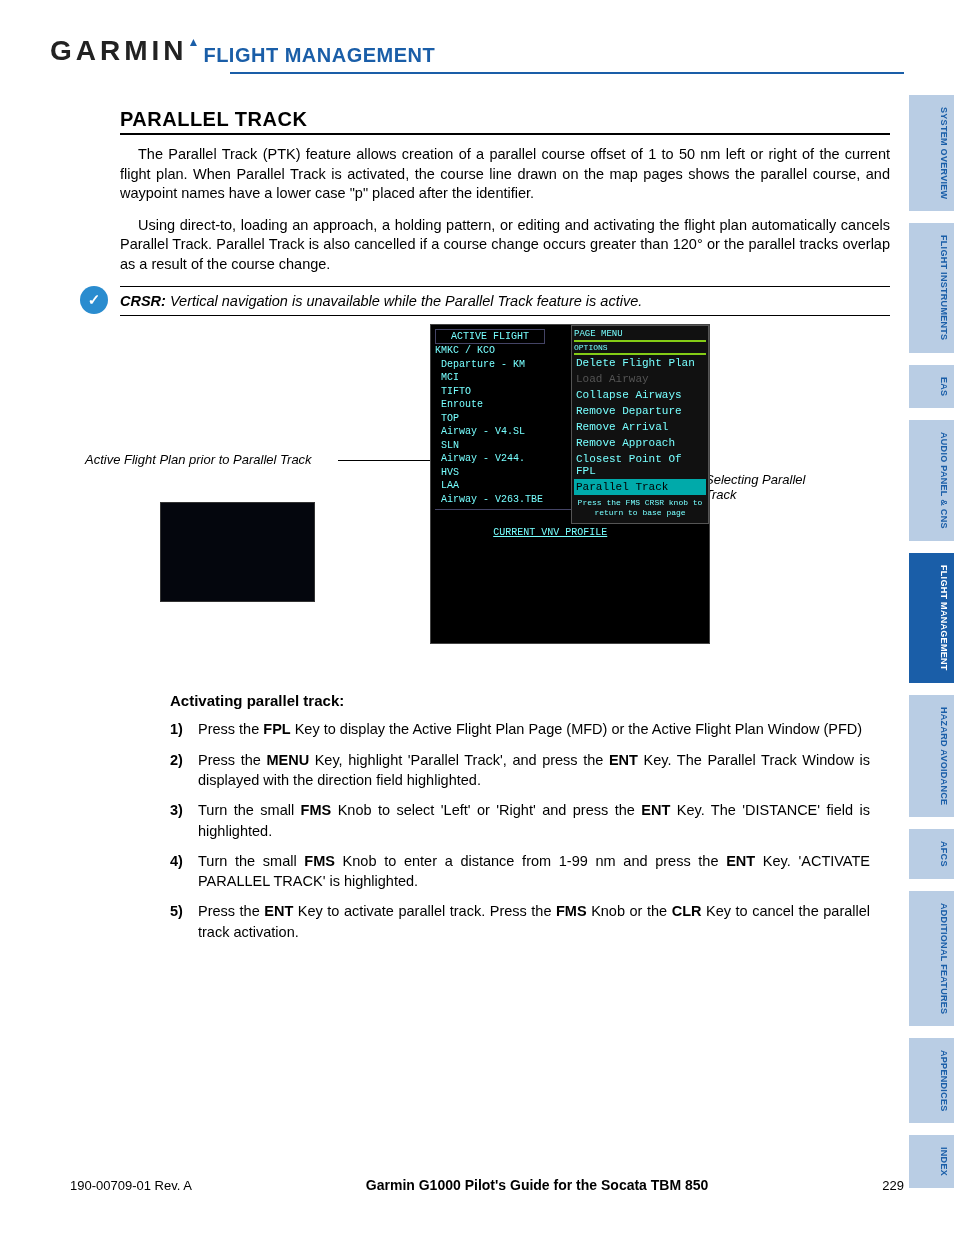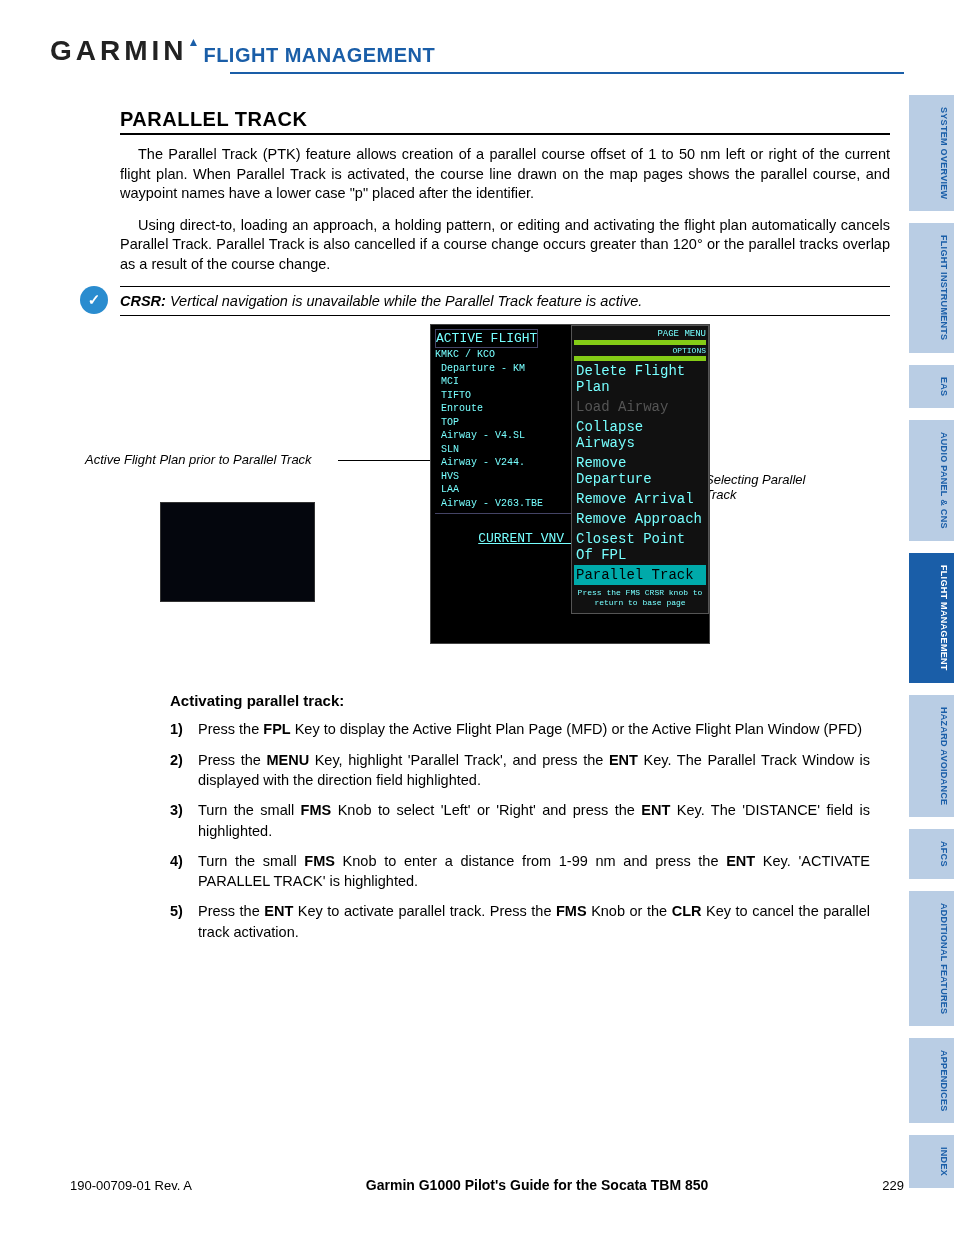--- a/index.html
+++ b/index.html
@@ -40,27 +40,27 @@
   .note-text { font-size:14.5px; font-style:italic; border-top:1px solid #000;border-bottom:1px solid #000; padding:6px 0; flex:1;}
   .note-text .lead { font-weight:bold; font-style:italic;}
   .figure-area { position:relative; width:770px; height:340px; margin-top:8px;}
   .callout-left { position:absolute; top:128px; left:-35px; width:250px; font-style:italic; font-size:13px; text-align:left;}
   .callout-right { position:absolute; top:148px; right:75px; width:110px; font-style:italic; font-size:13px; }
   .fpl-panel {
     position:absolute; left:310px; top:0; width:280px; height:320px;
     background:#000; color:#00ff99; font-family:"Courier New",monospace; font-size:9px;
     border:1px solid #444; padding:4px;
   }
-  .fpl-panel .hdr { color:#7ff; text-align:center; font-size:13px; border:1px solid #446; padding:1px 0; display:inline-block;}
+  .fpl-panel .hdr { color:#7ff; text-align:center; font-size:10px; border:1px solid #446; padding:1px 15px; display:inline-block;}
   .fpl-row { color:#7ff; font-size:10px; line-height:1.35; white-space:pre;}
   .fpl-panel .submenu {
     position:absolute; top:0; right:0; width:138px; background:#111; border:1px solid #555; padding:2px;
   }
-  .submenu .mtitle { color:#7ff; text-align:right; font-size:9px; border-bottom:5px solid #84cc16; padding:1px 0;}
-  .submenu .mitem { color:#7ff; font-size:14px; padding:2px 2px; }
+  .submenu .mtitle { color:#7ff; text-align:left; font-size:9px; border-bottom:2px solid #84cc16; padding:1px 0;}
+  .submenu .mitem { color:#7ff; font-size:11px; padding:2px 2px; }
   .submenu .mitem.dis { color:#555;}
   .submenu .mitem.sel { background:#0aa; color:#000;}
   .submenu .mhint { color:#7ff; font-size:8px; text-align:center; padding:3px 2px; line-height:1.2;}
   .thumb {
     position:absolute; top:178px; left:40px; width:155px; height:100px;
     background:#04060d; border:1px solid #333;
   }
   .fig-caption { text-align:center; font-weight:bold; font-size:13px; margin-top:4px;}
   .subhead { font-weight:bold; font-size:15px; margin:28px 0 10px 50px;}
   .steps { margin-left:50px; width:700px;}

